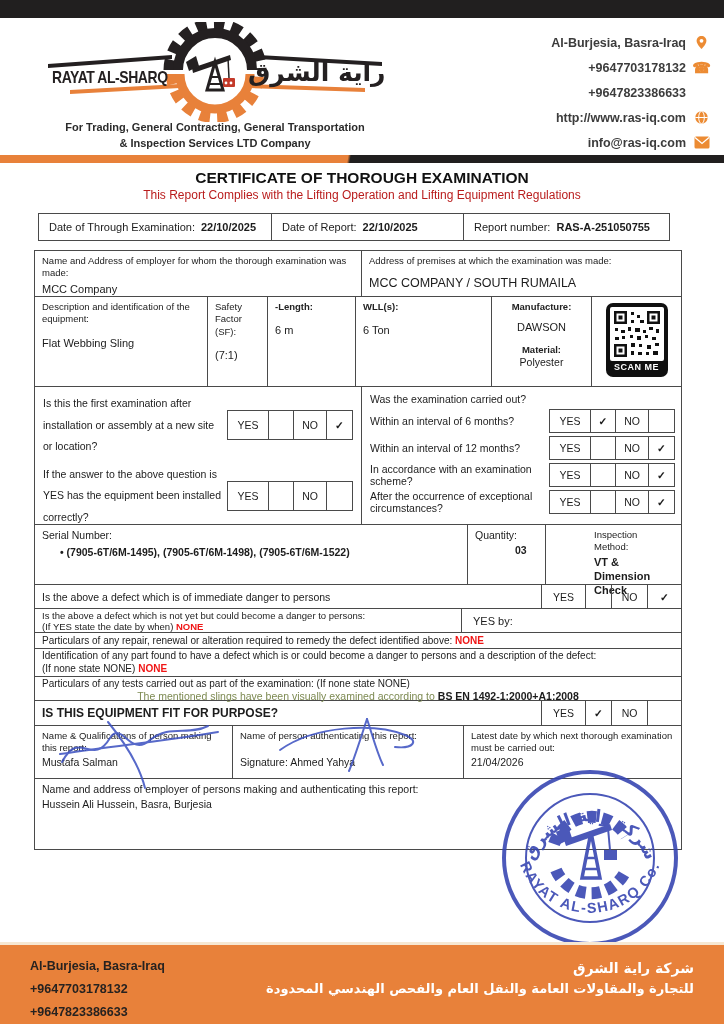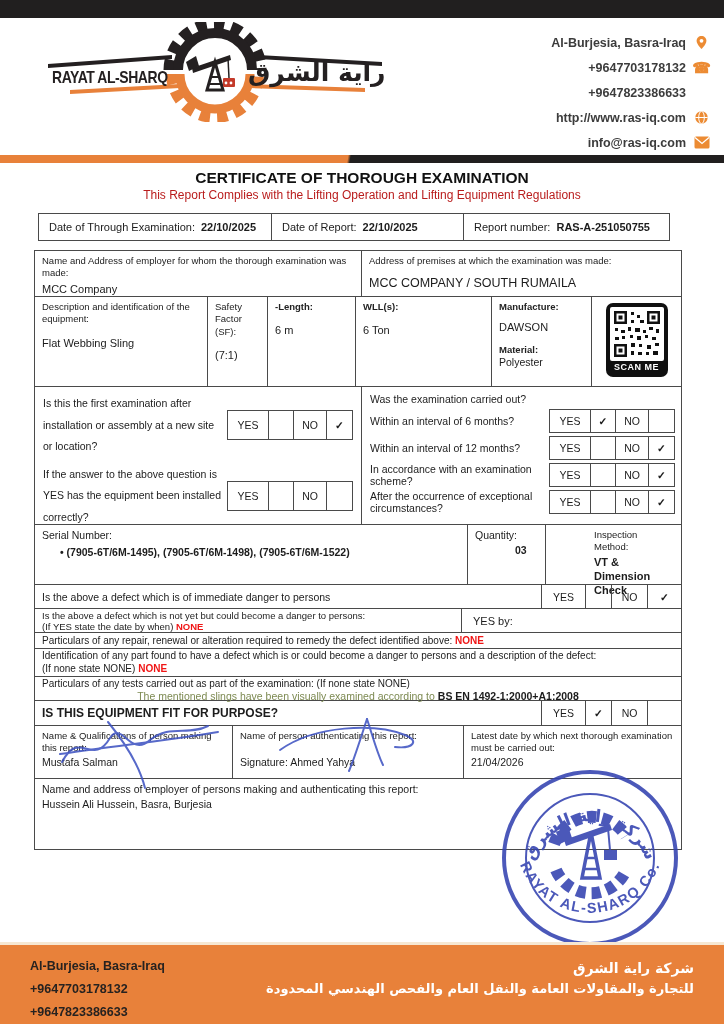--- a/index.html
+++ b/index.html
@@ -46,21 +46,21 @@
   .b { font-weight:bold; }
   .red { color:#f01515; font-weight:bold; }
 
   .rowA { height:45px; }
   .rowA .a1 { width:326px; }
   .rowA .a2 { flex:1; }
   .a-val { font-size:11px; margin-top:2px; }
   .a2 .a-val { font-size:12.5px; margin-top:8px; }
 
   .rowB { height:90px; }
-  .b1{width:172px;} .b2{width:60px;} .b3{width:88px;} .b4{width:136px;} .b5{width:100px;} .b6{flex:1; padding:4px;}
+  .b1{width:172px;} .b2{width:60px;} .b3{width:88px;} .b4{width:136px;} .b5{width:100px;text-align:center;} .b6{flex:1; padding:4px;}
   .b-val { font-size:11px; margin-top:10px; }
 
   
   .cbx { display:flex; border:1px solid #4a4a4a; background:#fff; }
   .cbx > div { display:flex; align-items:center; justify-content:center; font-size:10.5px; }
   .cbx > div + div { border-left:1px solid #4a4a4a; }
   .cbx .w-yes{width:40px;} .cbx .w-m1{width:25px;} .cbx .w-no{width:33px;} .cbx .w-m2{width:26px;}
   .mark { font-size:12px; font-weight:bold; }
 
   .rowC { height:138px; }
@@ -156,20 +156,24 @@
         <line x1="171" y1="55" x2="179" y2="55" stroke="#242021" stroke-width="2"></line>
         <polygon points="152,46 190,33 191,38 153,51" fill="#242021"></polygon>
         <polygon points="146,40 156,34 159,44 149,49" fill="#242021"></polygon>
         <line x1="188" y1="36" x2="189" y2="56" stroke="#242021" stroke-width="1.5"></line>
         <rect x="183" y="56" width="12" height="9" rx="1" fill="#c43a2a"></rect>
         <circle cx="186" cy="61" r="1.4" fill="#fff"></circle>
         <circle cx="191" cy="61" r="1.4" fill="#fff"></circle>
       </svg>
       <div class="logo-en">RAYAT AL-SHARQ</div>
       <div class="logo-ar">راية الشرق</div>
+      <div class="tagline">
+        <div>For Trading, General Contracting, General Transportation</div>
+        <div>&amp; Inspection Services LTD Company</div>
+      </div>
     </div>
 
     <div class="contacts">
       <div class="c-row">
         <span>Al-Burjesia, Basra-Iraq</span>
         <span class="c-icon">
           <svg width="15" height="15" viewBox="0 0 15 15">
               <path d="M7.5,1 C4.7,1 2.6,3.1 2.6,5.8 c0,3.6 4.9,8.2 4.9,8.2 s4.9,-4.6 4.9,-8.2 C12.4,3.1 10.3,1 7.5,1 z" fill="#ec8b33"></path>
               <circle cx="7.5" cy="5.8" r="1.9" fill="#fff"></circle>
             </svg>

